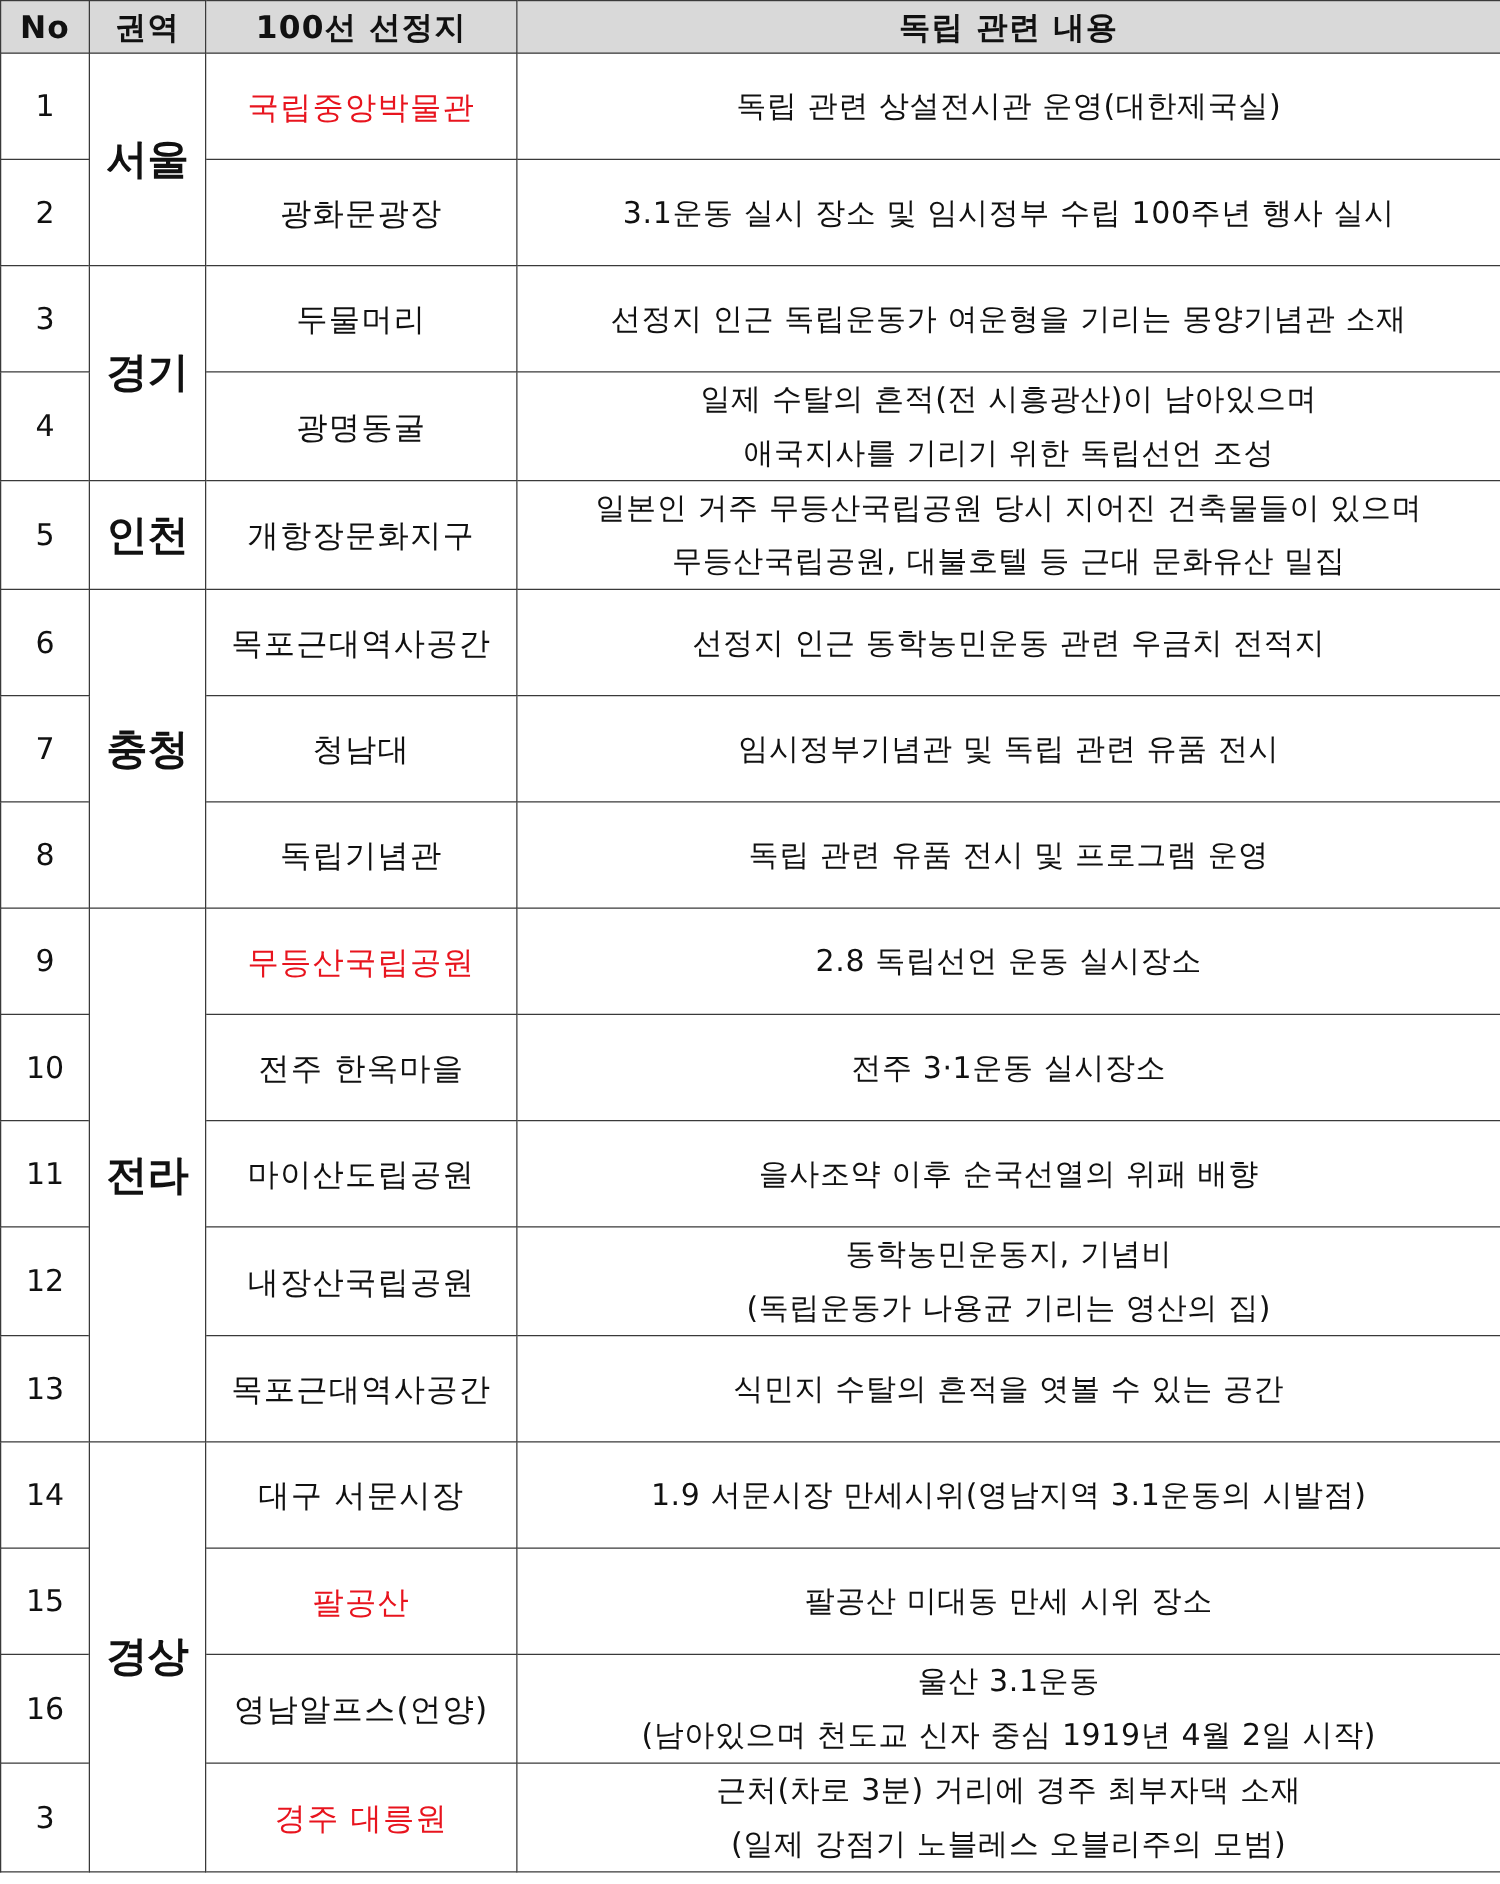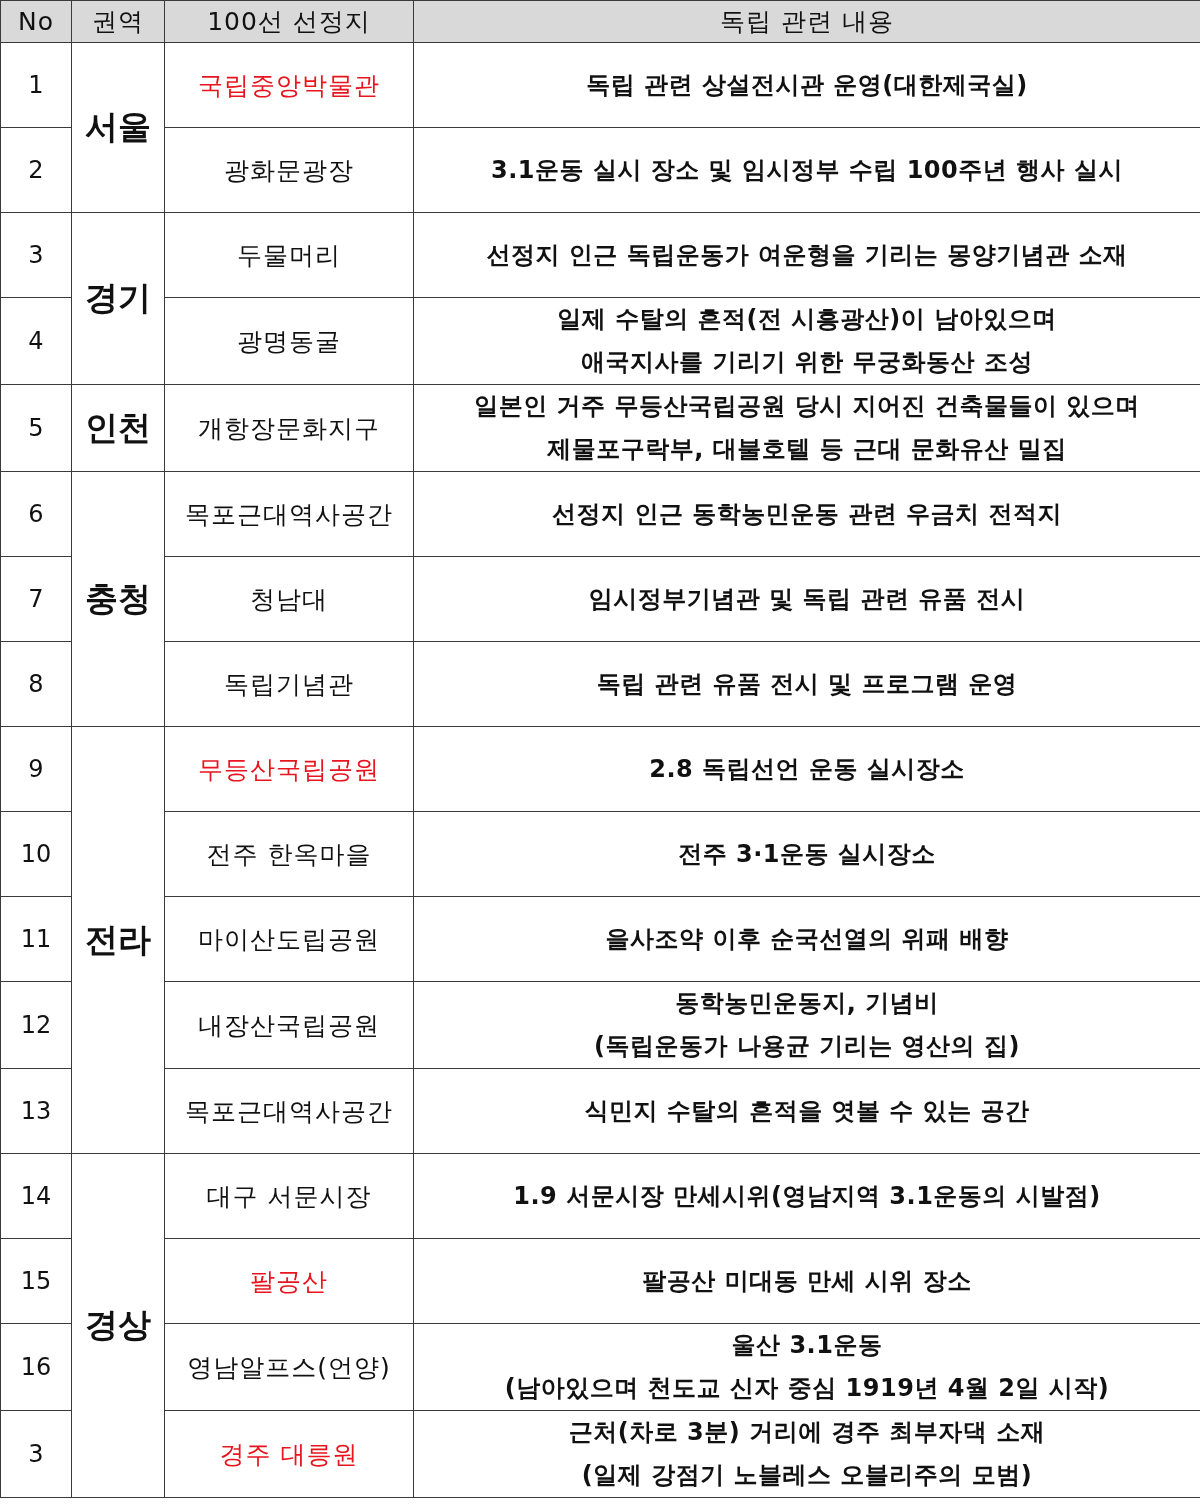--- a/index.html
+++ b/index.html
@@ -18,30 +18,30 @@
   th, td {
     border: 1.5px solid #3a3a3a;
     text-align: center;
     vertical-align: middle;
     padding: 0;
   }
   thead th {
     background: #d9d9d9;
     height: 41px;
     font-size: 25px;
-    font-weight: normal;
+    font-weight: bold;
     letter-spacing: 1px;
   }
   tbody td { height: 84px; font-size: 25px; }
   td.no { font-size: 24px; }
   td.region { font-weight: bold; font-size: 33px; }
   td.site { font-size: 25px; letter-spacing: 1px; }
   td.site.red { color: #e8141e; margin-left: 33px; }
   td.desc { font-size: 24px; line-height: 43px; letter-spacing: 0.5px; }
-  .line { display: block; font-weight: bold; }
+  .line { display: block; }
 </style>
 </head>
 <body>
 
 <table>
   <colgroup>
     <col class="c-no">
       <col class="c-region">
       <col class="c-site">
       <col class="c-desc">
@@ -76,30 +76,30 @@
         <td class="site">두물머리</td>
         <td class="desc">
           <span class="line">선정지 인근 독립운동가 여운형을 기리는 몽양기념관 소재</span>
         </td>
       </tr>
       <tr>
         <td class="no">4</td>
         <td class="site">광명동굴</td>
         <td class="desc">
           <span class="line">일제 수탈의 흔적(전 시흥광산)이 남아있으며</span>
-          <span class="line">애국지사를 기리기 위한 무궁화동산 조성</span>
+          <span class="line">애국지사를 기리기 위한 독립선언 조성</span>
         </td>
       </tr>
       <tr>
         <td class="no">5</td>
         <td class="region" rowspan="1">인천</td>
         <td class="site">개항장문화지구</td>
         <td class="desc">
           <span class="line">일본인 거주 무등산국립공원 당시 지어진 건축물들이 있으며</span>
-          <span class="line">제물포구락부, 대불호텔 등 근대 문화유산 밀집</span>
+          <span class="line">무등산국립공원, 대불호텔 등 근대 문화유산 밀집</span>
         </td>
       </tr>
       <tr>
         <td class="no">6</td>
         <td class="region" rowspan="3">충청</td>
         <td class="site">목포근대역사공간</td>
         <td class="desc">
           <span class="line">선정지 인근 동학농민운동 관련 우금치 전적지</span>
         </td>
       </tr>

